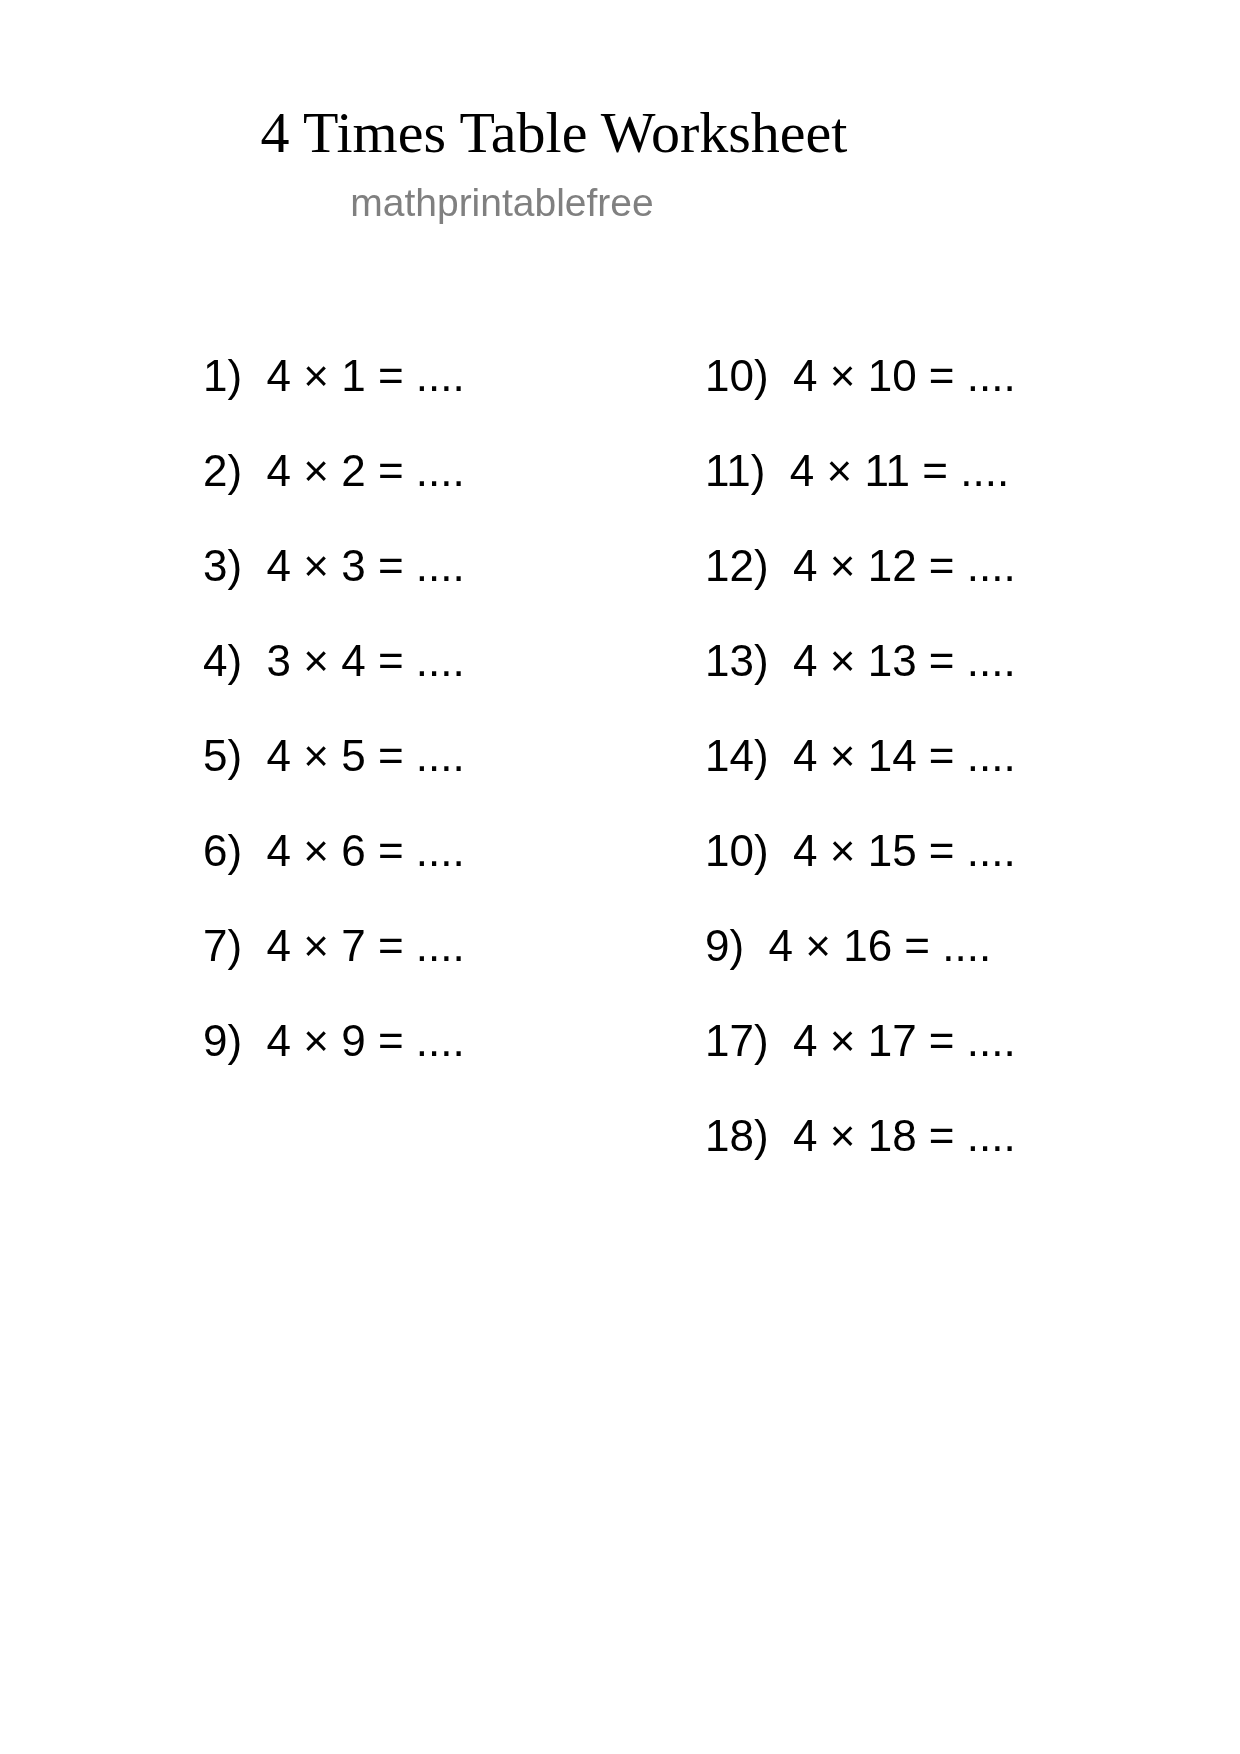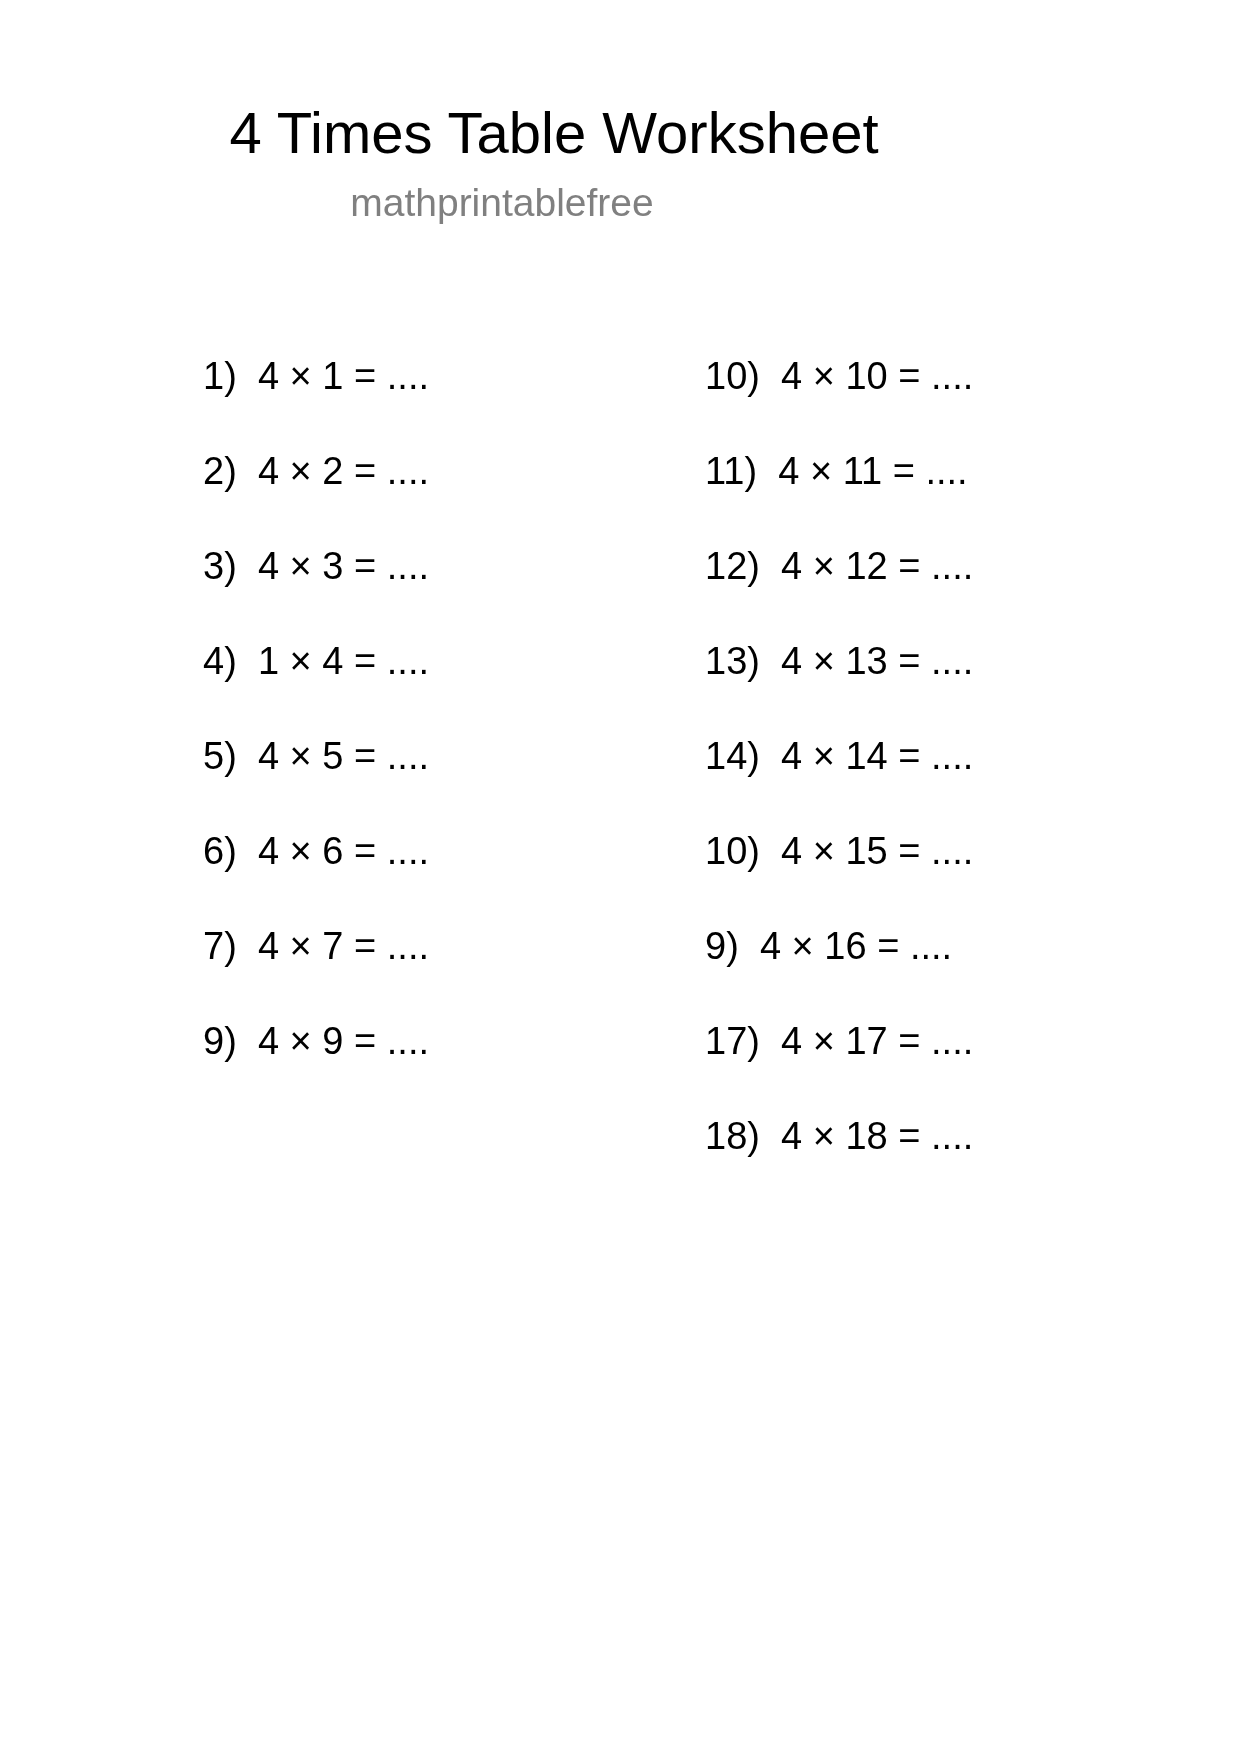--- a/index.html
+++ b/index.html
@@ -1,37 +1,37 @@
 <!DOCTYPE html>
 <html><head>
 <meta charset="utf-8">
 <style>
   html, body { margin: 0; padding: 0; background: #ffffff; }
   body { width: 1240px; height: 1754px; position: relative; overflow: hidden;
          font-family: "Liberation Sans", sans-serif; color: #000; }
   .title { position: absolute; left: 0; width: 1108px; top: 98px; text-align: center;
-           font-size: 58px; line-height: 70px; color: #000; }
+           font-size: 58px; line-height: 70px; color: #000; font-family: Liberation Serif, serif; }
   .subtitle { position: absolute; left: 0; width: 1004px; top: 180px; text-align: center;
               font-size: 39px; line-height: 46px; color: #808080; }
   .col { position: absolute; top: 351px; }
   .col.left { left: 203px; }
   .col.right { left: 705px; }
-  .problem { height: 95px; font-size: 38px; line-height: 50px; white-space: pre; }
+  .problem { height: 95px; font-size: 44px; line-height: 50px; white-space: pre; }
 </style>
 </head>
 <body>
 
 <div class="title">4 Times Table Worksheet</div>
 <div class="subtitle">mathprintablefree</div>
 
 <div class="col left">
   <div class="problem"><span>1)</span>  <span>4 × 1 = ....</span></div>
   <div class="problem"><span>2)</span>  <span>4 × 2 = ....</span></div>
   <div class="problem"><span>3)</span>  <span>4 × 3 = ....</span></div>
-  <div class="problem"><span>4)</span>  <span>1 × 4 = ....</span></div>
+  <div class="problem"><span>4)</span>  <span>3 × 4 = ....</span></div>
   <div class="problem"><span>5)</span>  <span>4 × 5 = ....</span></div>
   <div class="problem"><span>6)</span>  <span>4 × 6 = ....</span></div>
   <div class="problem"><span>7)</span>  <span>4 × 7 = ....</span></div>
   <div class="problem"><span>9)</span>  <span>4 × 9 = ....</span></div>
 </div>
 
 <div class="col right">
   <div class="problem"><span>10)</span>  <span>4 × 10 = ....</span></div>
   <div class="problem"><span>11)</span>  <span>4 × 11 = ....</span></div>
   <div class="problem"><span>12)</span>  <span>4 × 12 = ....</span></div>

